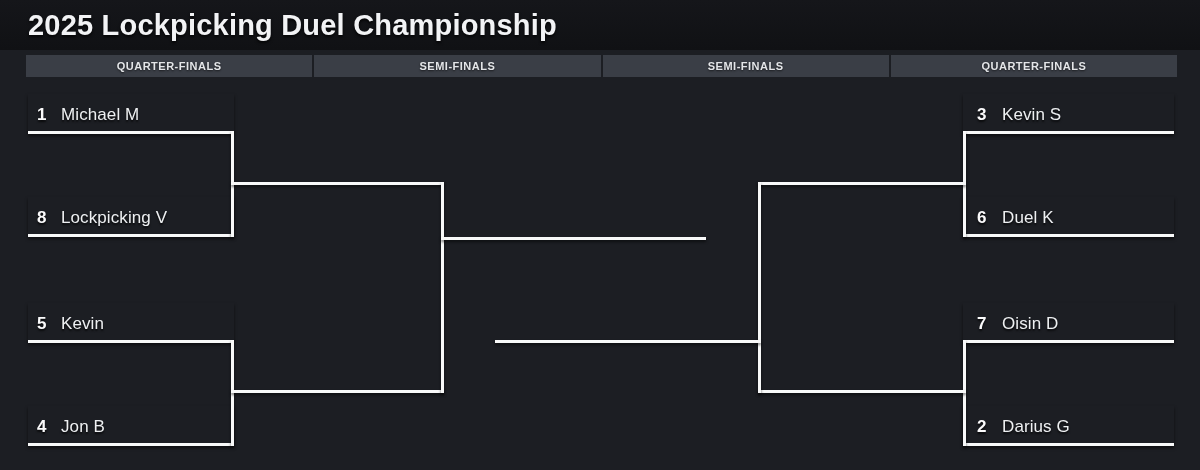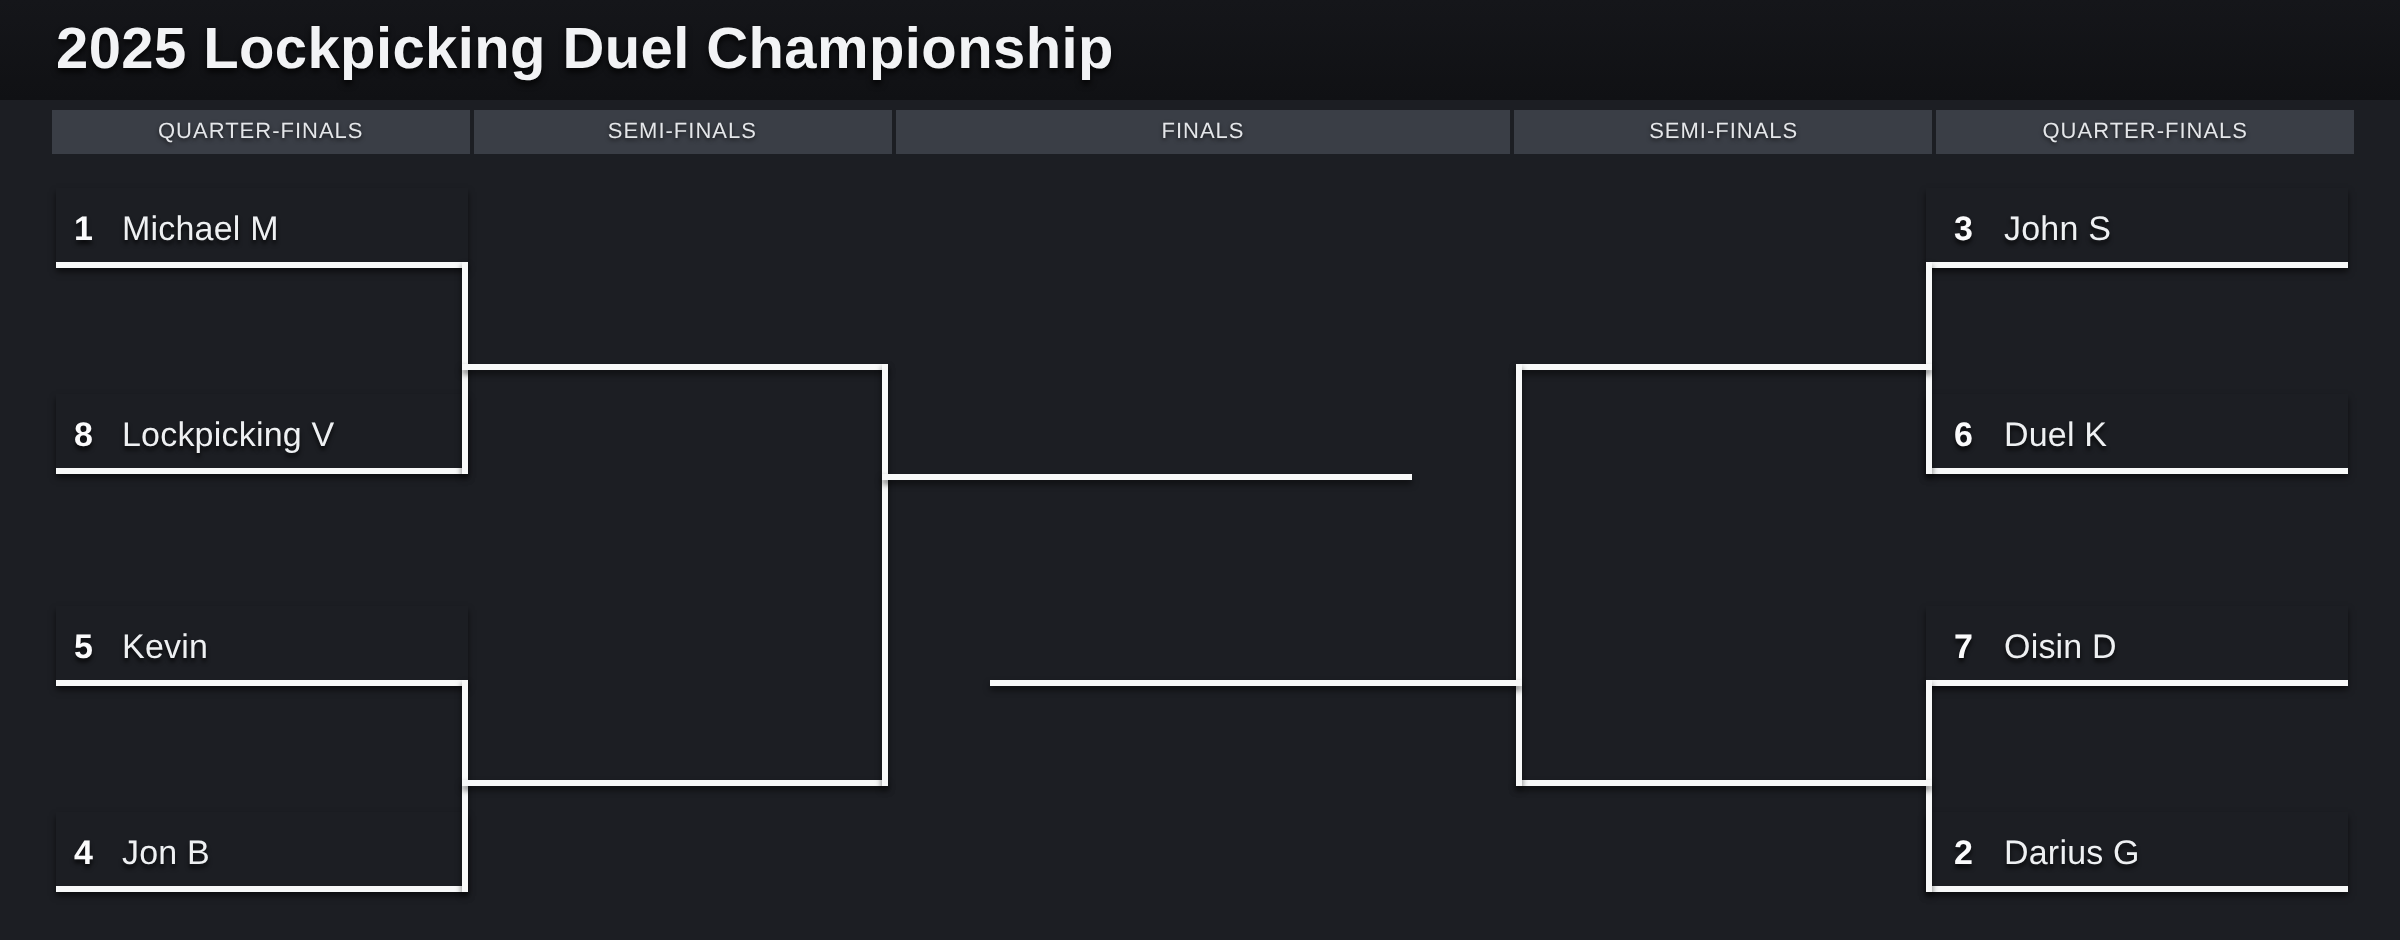--- a/index.html
+++ b/index.html
@@ -38,21 +38,21 @@
     left: 26px; top: 55px;
     width: 1151px; height: 22px;
     display: flex;
     gap: 2px;
   }
   .round-header {
     flex: 1 1 0;
     background: #3a3e46;
     color: #e4e6e9;
     font-size: 11px;
-    font-weight: 400;
+    font-weight: 700;
     letter-spacing: 0.5px;
     display: flex;
     align-items: center;
     justify-content: center;
     text-shadow: 0 1px 2px rgba(0,0,0,0.6);
   }
   .round-header.center { flex: 1.475 1 0; }
 
   
   .bline {
@@ -100,21 +100,20 @@
 
 <div id="canvas">
 
   <div class="title-bar">
     <h1>2025 Lockpicking Duel Championship</h1>
   </div>
 
   <div class="round-headers">
     <div class="round-header">QUARTER-FINALS</div>
     <div class="round-header">SEMI-FINALS</div>
-    <div class="round-header center">FINALS</div>
     <div class="round-header">SEMI-FINALS</div>
     <div class="round-header">QUARTER-FINALS</div>
   </div>
 
   <div class="slot left" style="left:28px; top:94px;">
     <span class="seed">1</span>
     <span class="pname">Michael M</span>
   </div>
   <div class="slot left" style="left:28px; top:197px;">
     <span class="seed">8</span>
@@ -132,21 +131,21 @@
   <div class="bline w3" style="left:231px; top:131px; height:106px;"></div>
   <div class="bline w3" style="left:231px; top:340px; height:106px;"></div>
   <div class="bline h3" style="left:231px; top:182px; width:213px;"></div>
   <div class="bline h3" style="left:231px; top:390px; width:213px;"></div>
 
   <div class="bline w3" style="left:441px; top:182px; height:211px;"></div>
   <div class="bline h3" style="left:441px; top:237px; width:265px;"></div>
 
   <div class="slot right" style="left:963px; top:94px;">
     <span class="seed">3</span>
-    <span class="pname">John S</span>
+    <span class="pname">Kevin S</span>
   </div>
   <div class="slot right" style="left:963px; top:197px;">
     <span class="seed">6</span>
     <span class="pname">Duel K</span>
   </div>
   <div class="slot right" style="left:963px; top:303px;">
     <span class="seed">7</span>
     <span class="pname">Oisin D</span>
   </div>
   <div class="slot right" style="left:963px; top:406px;">

